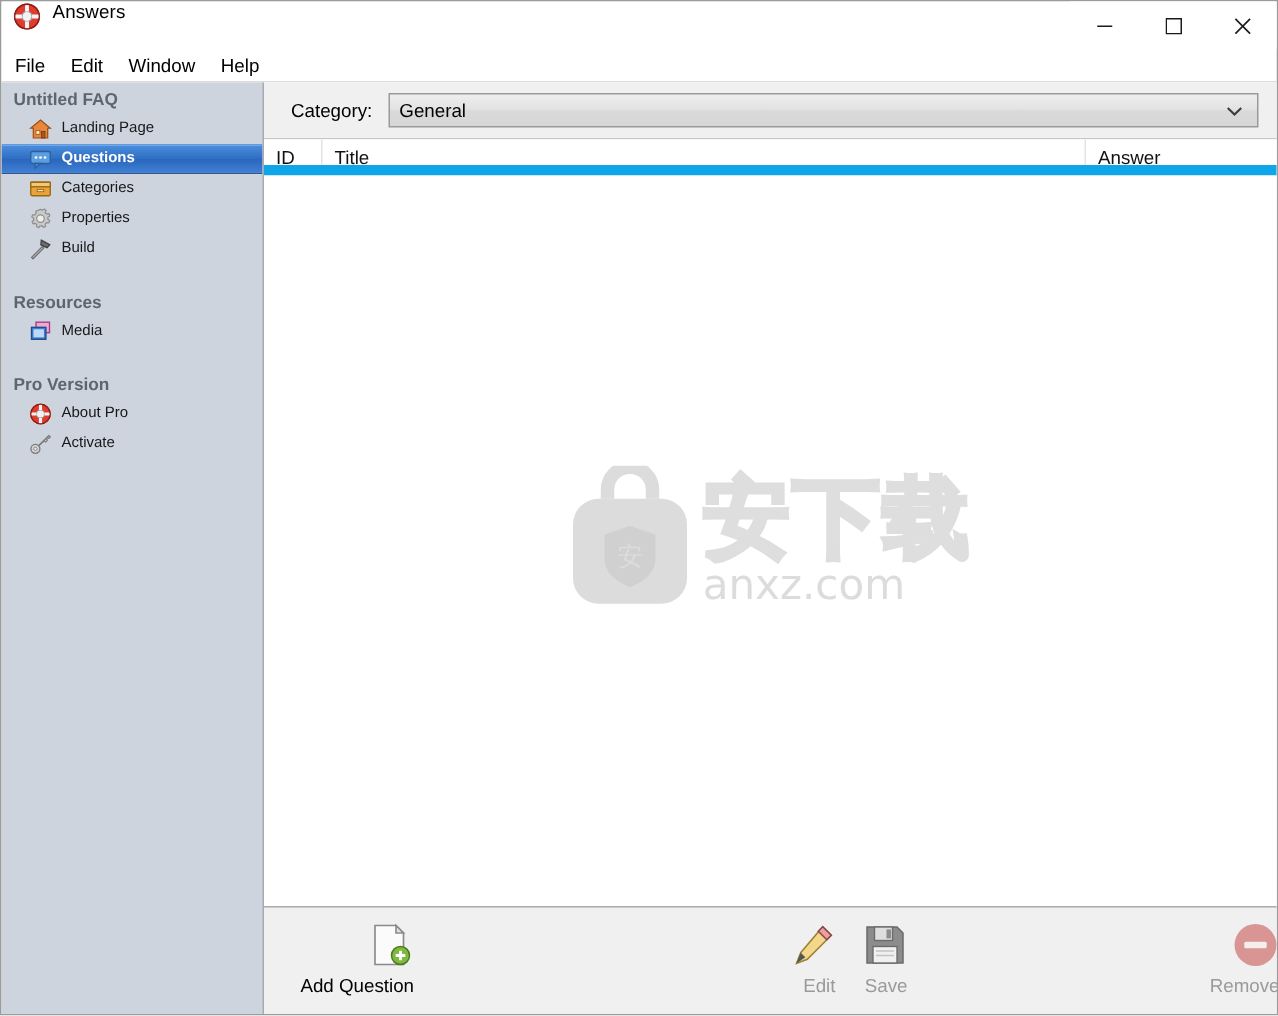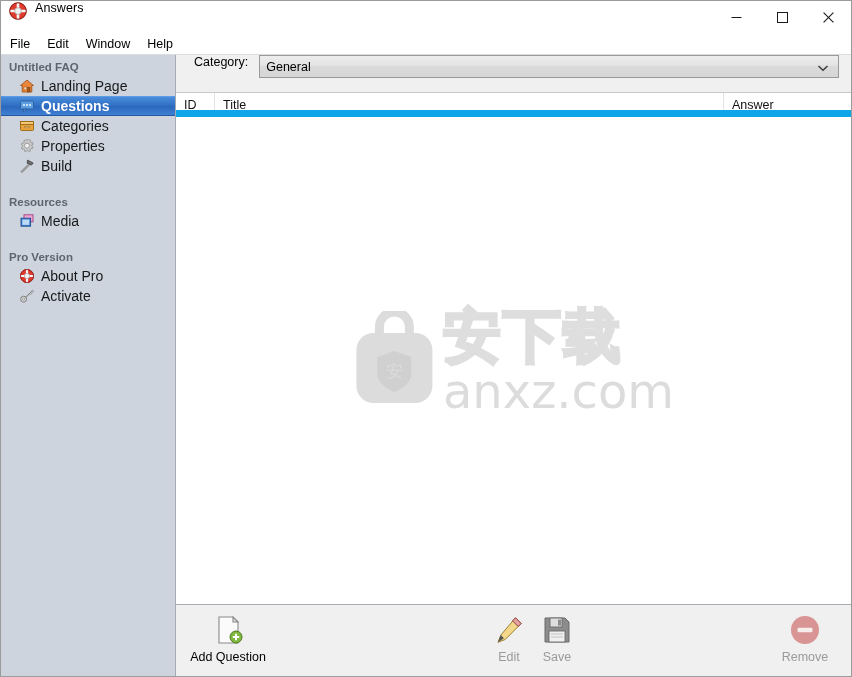--- a/index.html
+++ b/index.html
@@ -101,21 +101,21 @@
     cursor: default;
     position: relative;
   }
   .side-item .ico {
     width: 16px; height: 16px;
     flex: 0 0 16px;
     margin-right: 6px;
     position: relative;
   }
   .side-item .lbl {
-    font-size: 14px;
+    font-size: 10px;
     color: #17181a;
     line-height: 20px;
     white-space: nowrap;
     text-align: right;
   }
   .side-item.selected {
     background: linear-gradient(to bottom, #4a8ddb 0%, #2f6fc4 48%, #2a66bb 50%, #3f80d4 100%);
     border-top: 1px solid #5f9ae4;
     border-bottom: 1px solid #24589f;
   }
@@ -128,20 +128,21 @@
     display: flex;
     flex-direction: column;
     background: #ffffff;
     min-width: 0;
   }
   .cat-bar {
     height: 38px;
     flex: 0 0 38px;
     background: #f0f0f0;
     display: flex;
+    align-items: center;
     padding: 0 12px 0 18px;
     border-bottom: 1px solid #c8c8c8;
   }
   .cat-label {
     font-size: 12.5px;
     color: #000;
     margin-right: 11px;
     white-space: nowrap;
   }
   .combo {
@@ -217,21 +218,21 @@
   .wm-cn {
     font-size: 58px;
     font-weight: bold;
     color: transparent;
     -webkit-text-stroke: 3px #dedede;
     line-height: 1;
     letter-spacing: 2px;
     font-family: "DejaVu Sans", sans-serif;
   }
   .wm-dom {
-    font-size: 48px;
+    font-size: 28px;
     color: #dcdcdc;
     line-height: 1;
     margin-top: 2px;
     letter-spacing: 0px;
     font-family: "DejaVu Sans", sans-serif;
   }
 
   
   .toolbar {
     height: 72px;
@@ -240,21 +241,21 @@
     border-top: 1px solid #a7aab0;
     position: relative;
   }
   .tool-btn {
     position: absolute;
     top: 8px;
     width: 96px;
     height: 58px;
     display: flex;
     flex-direction: column;
-    align-items: center;
+    align-items: flex-end;
     justify-content: flex-start;
     cursor: default;
   }
   .tool-ico {
     height: 34px;
     display: flex; align-items: center; justify-content: center;
   }
   .tool-lbl {
     font-size: 12.5px;
     color: #000;

